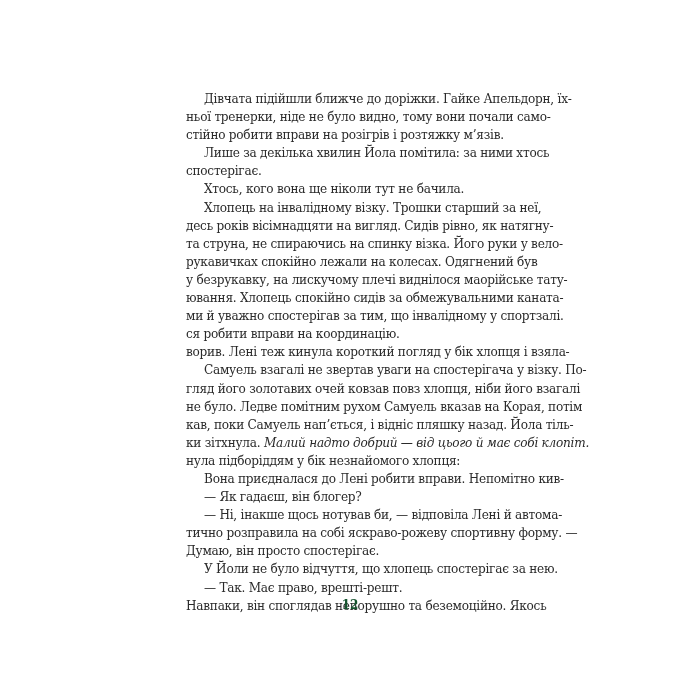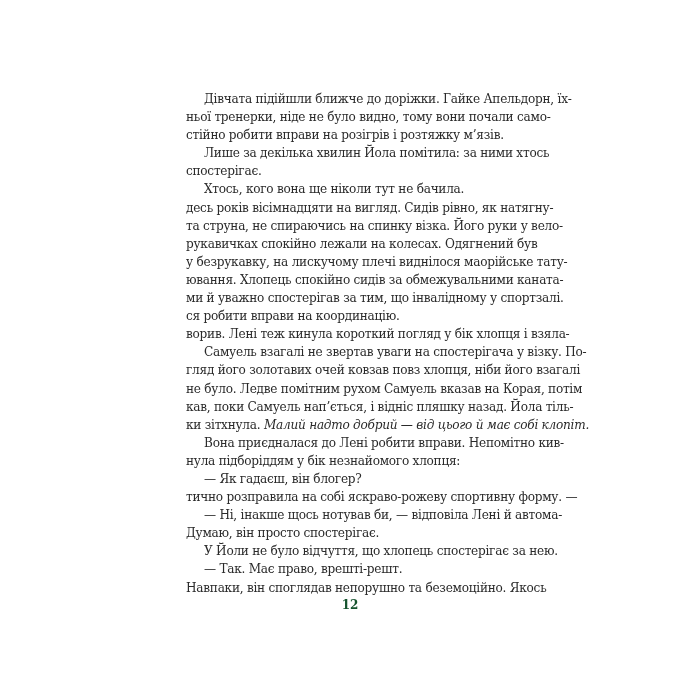--- a/index.html
+++ b/index.html
@@ -23,37 +23,38 @@
 <body>
 
 <div class="page">
   <div class="text-block" id="text-block">
       <span class="line indent"><span>Дівчата підійшли ближче до доріжки. Гайке Апельдорн, їх-</span></span>
       <span class="line"><span>ньої тренерки, ніде не було видно, тому вони почали само-</span></span>
       <span class="line last"><span>стійно робити вправи на розігрів і розтяжку м’язів.</span></span>
       <span class="line indent"><span>Лише за декілька хвилин Йола помітила: за ними хтось</span></span>
       <span class="line last"><span>спостерігає.</span></span>
       <span class="line indent last"><span>Хтось, кого вона ще ніколи тут не бачила.</span></span>
+      <span class="line indent"><span>Хлопець на інвалідному візку. Трошки старший за неї,</span></span>
       <span class="line"><span>десь років вісімнадцяти на вигляд. Сидів рівно, як натягну-</span></span>
       <span class="line"><span>та струна, не спираючись на спинку візка. Його руки у вело-</span></span>
       <span class="line"><span>рукавичках спокійно лежали на колесах. Одягнений був</span></span>
       <span class="line"><span>у безрукавку, на лискучому плечі виднілося маорійське тату-</span></span>
       <span class="line"><span>ювання. Хлопець спокійно сидів за обмежувальними каната-</span></span>
       <span class="line last"><span>ми й уважно спостерігав за тим, що інвалідному у спортзалі.</span></span>
       <span class="line last"><span>ся робити вправи на координацію.</span></span>
       <span class="line"><span>ворив. Лені теж кинула короткий погляд у бік хлопця і взяла-</span></span>
       <span class="line indent"><span>Самуель взагалі не звертав уваги на спостерігача у візку. По-</span></span>
       <span class="line"><span>гляд його золотавих очей ковзав повз хлопця, ніби його взагалі</span></span>
       <span class="line"><span>не було. Ледве помітним рухом Самуель вказав на Корая, потім</span></span>
       <span class="line"><span>кав, поки Самуель нап’ється, і відніс пляшку назад. Йола тіль-</span></span>
       <span class="line"><span>ки зітхнула. </span><span class="it">Малий надто добрий — від цього й має собі клопіт.</span></span>
+      <span class="line last"><span>нула підборіддям у бік незнайомого хлопця:</span></span>
       <span class="line indent"><span>Вона приєдналася до Лені робити вправи. Непомітно кив-</span></span>
-      <span class="line last"><span>нула підборіддям у бік незнайомого хлопця:</span></span>
       <span class="line indent last"><span>— Як гадаєш, він блогер?</span></span>
+      <span class="line indent"><span>— Ні, інакше щось нотував би, — відповіла Лені й автома-</span></span>
       <span class="line"><span>тично розправила на собі яскраво-рожеву спортивну форму. —</span></span>
-      <span class="line indent"><span>— Ні, інакше щось нотував би, — відповіла Лені й автома-</span></span>
       <span class="line last"><span>Думаю, він просто спостерігає.</span></span>
       <span class="line indent"><span>У Йоли не було відчуття, що хлопець спостерігає за нею.</span></span>
       <span class="line indent last"><span>— Так. Має право, врешті-решт.</span></span>
       <span class="line"><span>Навпаки, він споглядав непорушно та беземоційно. Якось</span></span>
     </div>
   <div class="page-number">12</div>
 </div>
 
 </body></html>

